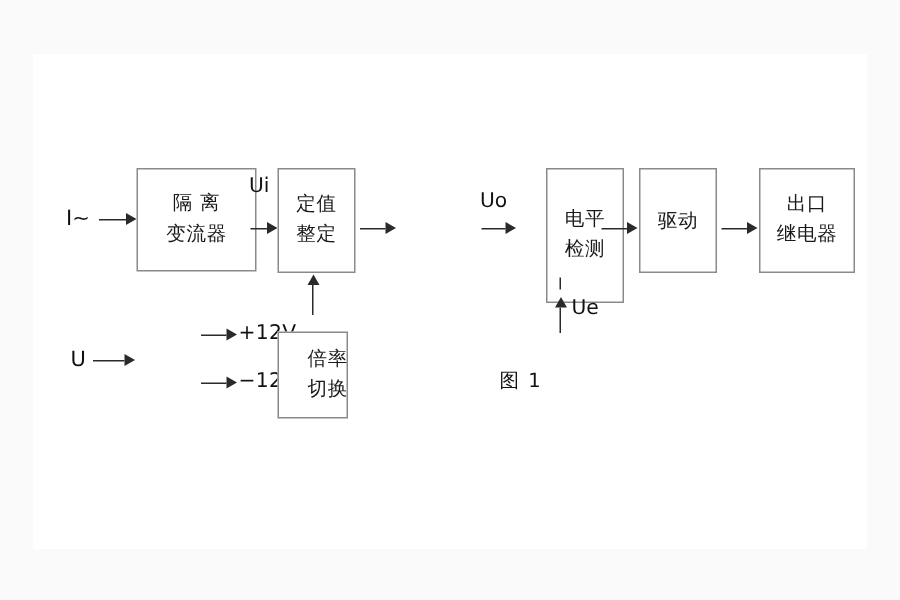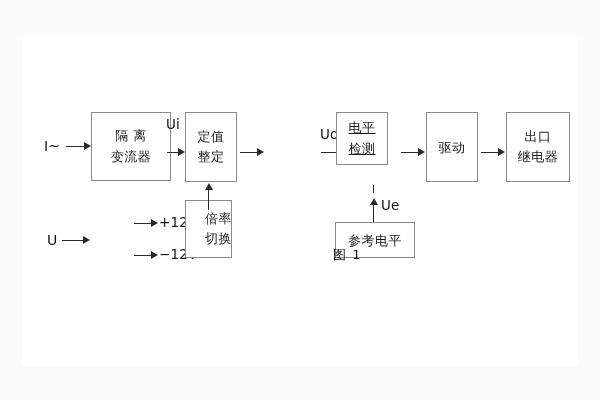--- a/index.html
+++ b/index.html
@@ -110,21 +110,21 @@
   </div>
 
   <div class="hline" style="left:240px; top:152px; width:17px;"></div>
   <div class="arrow-r" style="left:257px; top:148px;"></div>
 
 
   <div class="label sig" style="left:320px; top:128px;text-align:right;">Uo</div>
   <div class="hline" style="left:321px; top:152px; width:16px;"></div>
   <div class="arrow-r" style="left:337px; top:148px;"></div>
 
-  <div class="block" style="left:336px; top:112px; width:52px; height:53px;text-decoration:underline;">
+  <div class="block" style="left:364px; top:112px; width:52px; height:90px;">
     <span class="ln">电平</span>
     <span class="ln">检测</span>
   </div>
 
   <div class="hline" style="left:401px; top:152px; width:17px;"></div>
   <div class="arrow-r" style="left:418px; top:148px;"></div>
 
   <div class="block single" style="left:426px; top:112px; width:52px; height:70px;">
     <span class="ln">驱动</span>
   </div>
@@ -144,31 +144,28 @@
 
 
   <div class="hline" style="left:134px; top:223px; width:17px;"></div>
   <div class="arrow-r" style="left:151px; top:219px;"></div>
   <div class="label rail" style="left:159px; top:216px;">+12V</div>
 
   <div class="hline" style="left:134px; top:255px; width:17px;"></div>
   <div class="arrow-r" style="left:151px; top:251px;"></div>
   <div class="label rail" style="left:159px; top:248px;">−12V</div>
 
-  <div class="block" style="left:185px; top:200px; width:47px; height:58px;padding-left:20px;">
+  <div class="block" style="left:185px; top:221px; width:47px; height:58px;padding-left:20px;">
     <span class="ln">倍率</span>
     <span class="ln">切换</span>
   </div>
 
   <div class="vline" style="left:208px; top:190px; height:20px;"></div>
   <div class="arrow-u" style="left:205px; top:183px;"></div>
 
-  <div class="block single" style="left:335px; top:222px; width:80px; height:36px;">
-    <span class="ln">参考电平</span>
-  </div>
 
   <div class="vline" style="left:373px; top:205px; height:17px;"></div>
   <div class="arrow-u" style="left:370px; top:198px;"></div>
   <div class="label sig" style="left:381px; top:199px;">Ue</div>
 
   <div class="vline" style="left:373px; top:185px; height:8px;"></div>
 
   <div class="label caption" style="left:286px; top:248px;">图 1</div>
 
 </div>

